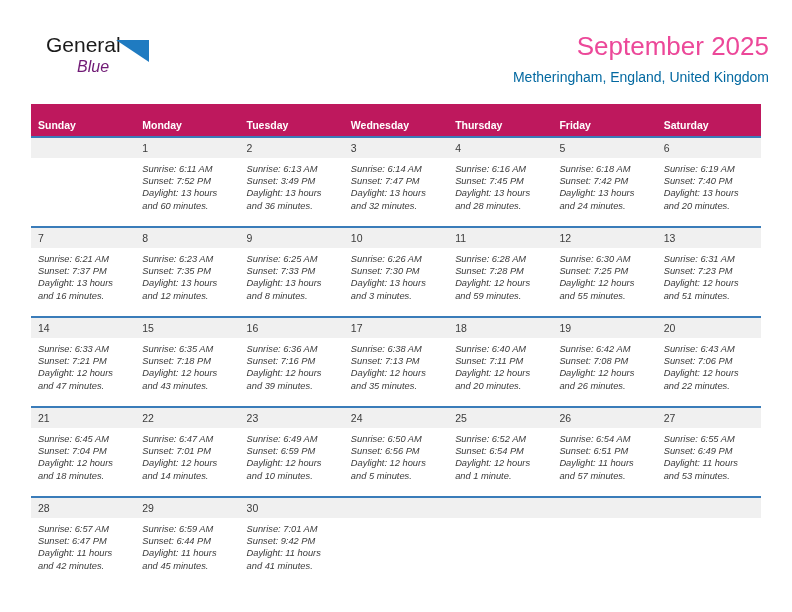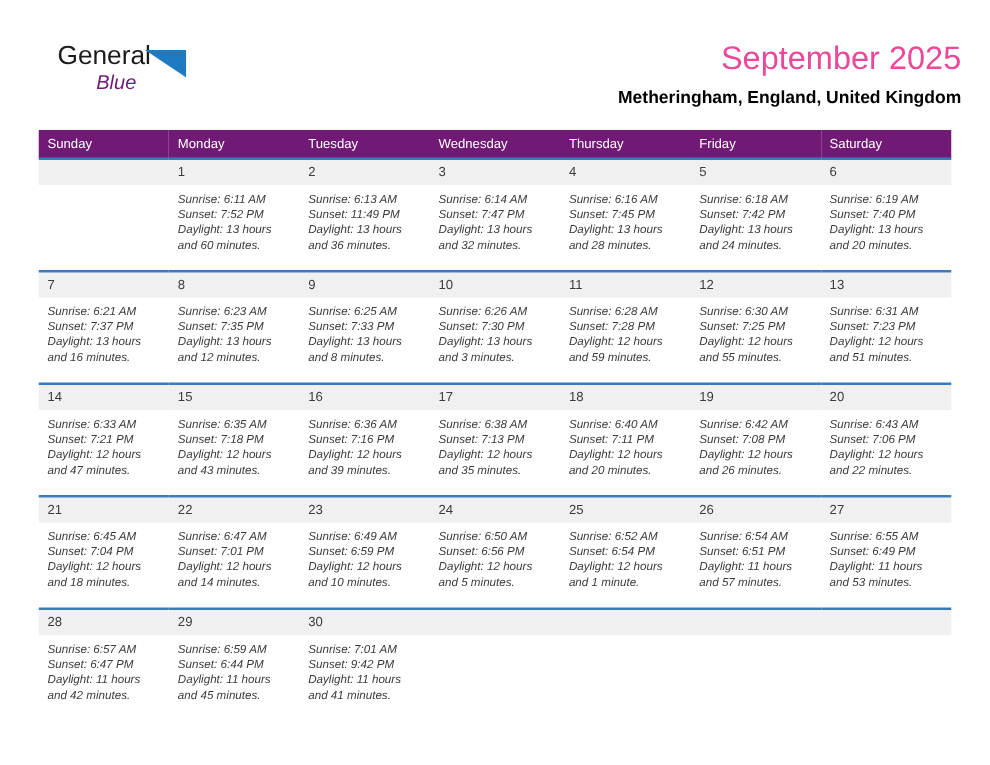--- a/index.html
+++ b/index.html
@@ -74,43 +74,43 @@
   .cal-title {
     font-size: 26px;
     color: #ec4899;
     font-weight: normal;
     line-height: 32px;
     white-space: nowrap;
   }
   .cal-subtitle {
     margin-top: 7px;
     font-size: 14px;
-    color: #000000;
-    font-weight: bold;
+    color: #0369a1;
+    font-weight: normal;
     line-height: 17px;
     white-space: nowrap;
     margin-left: 24px;
   }
 
   
   .calendar {
     position: absolute;
     left: 31px;
     top: 104px;
     width: 730px;
     border-collapse: collapse;
     table-layout: fixed;
   }
   .calendar th {
-    background: #701a75;
+    background: #be185d;
     color: #ffffff;
     font-size: 10.5px;
-    font-weight: normal;
+    font-weight: bold;
     text-align: left;
-    padding: 5px 0 5px 7px;
+    padding: 15px 0 5px 7px;
     height: 11px;
     border: none;
   }
   .calendar td {
     vertical-align: top;
     padding: 0;
     border: none;
     width: 104.28px;
     height: 88px;
   }
@@ -197,21 +197,21 @@
             <div>Sunrise: 6:11 AM</div>
             <div>Sunset: 7:52 PM</div>
             <div>Daylight: 13 hours</div>
             <div>and 60 minutes.</div>
           </div>
         </td>
         <td>
           <div class="daynum">2</div>
           <div class="cellbody">
             <div>Sunrise: 6:13 AM</div>
-            <div>Sunset: 11:49 PM</div>
+            <div>Sunset: 3:49 PM</div>
             <div>Daylight: 13 hours</div>
             <div>and 36 minutes.</div>
           </div>
         </td>
         <td>
           <div class="daynum">3</div>
           <div class="cellbody">
             <div>Sunrise: 6:14 AM</div>
             <div>Sunset: 7:47 PM</div>
             <div>Daylight: 13 hours</div>

